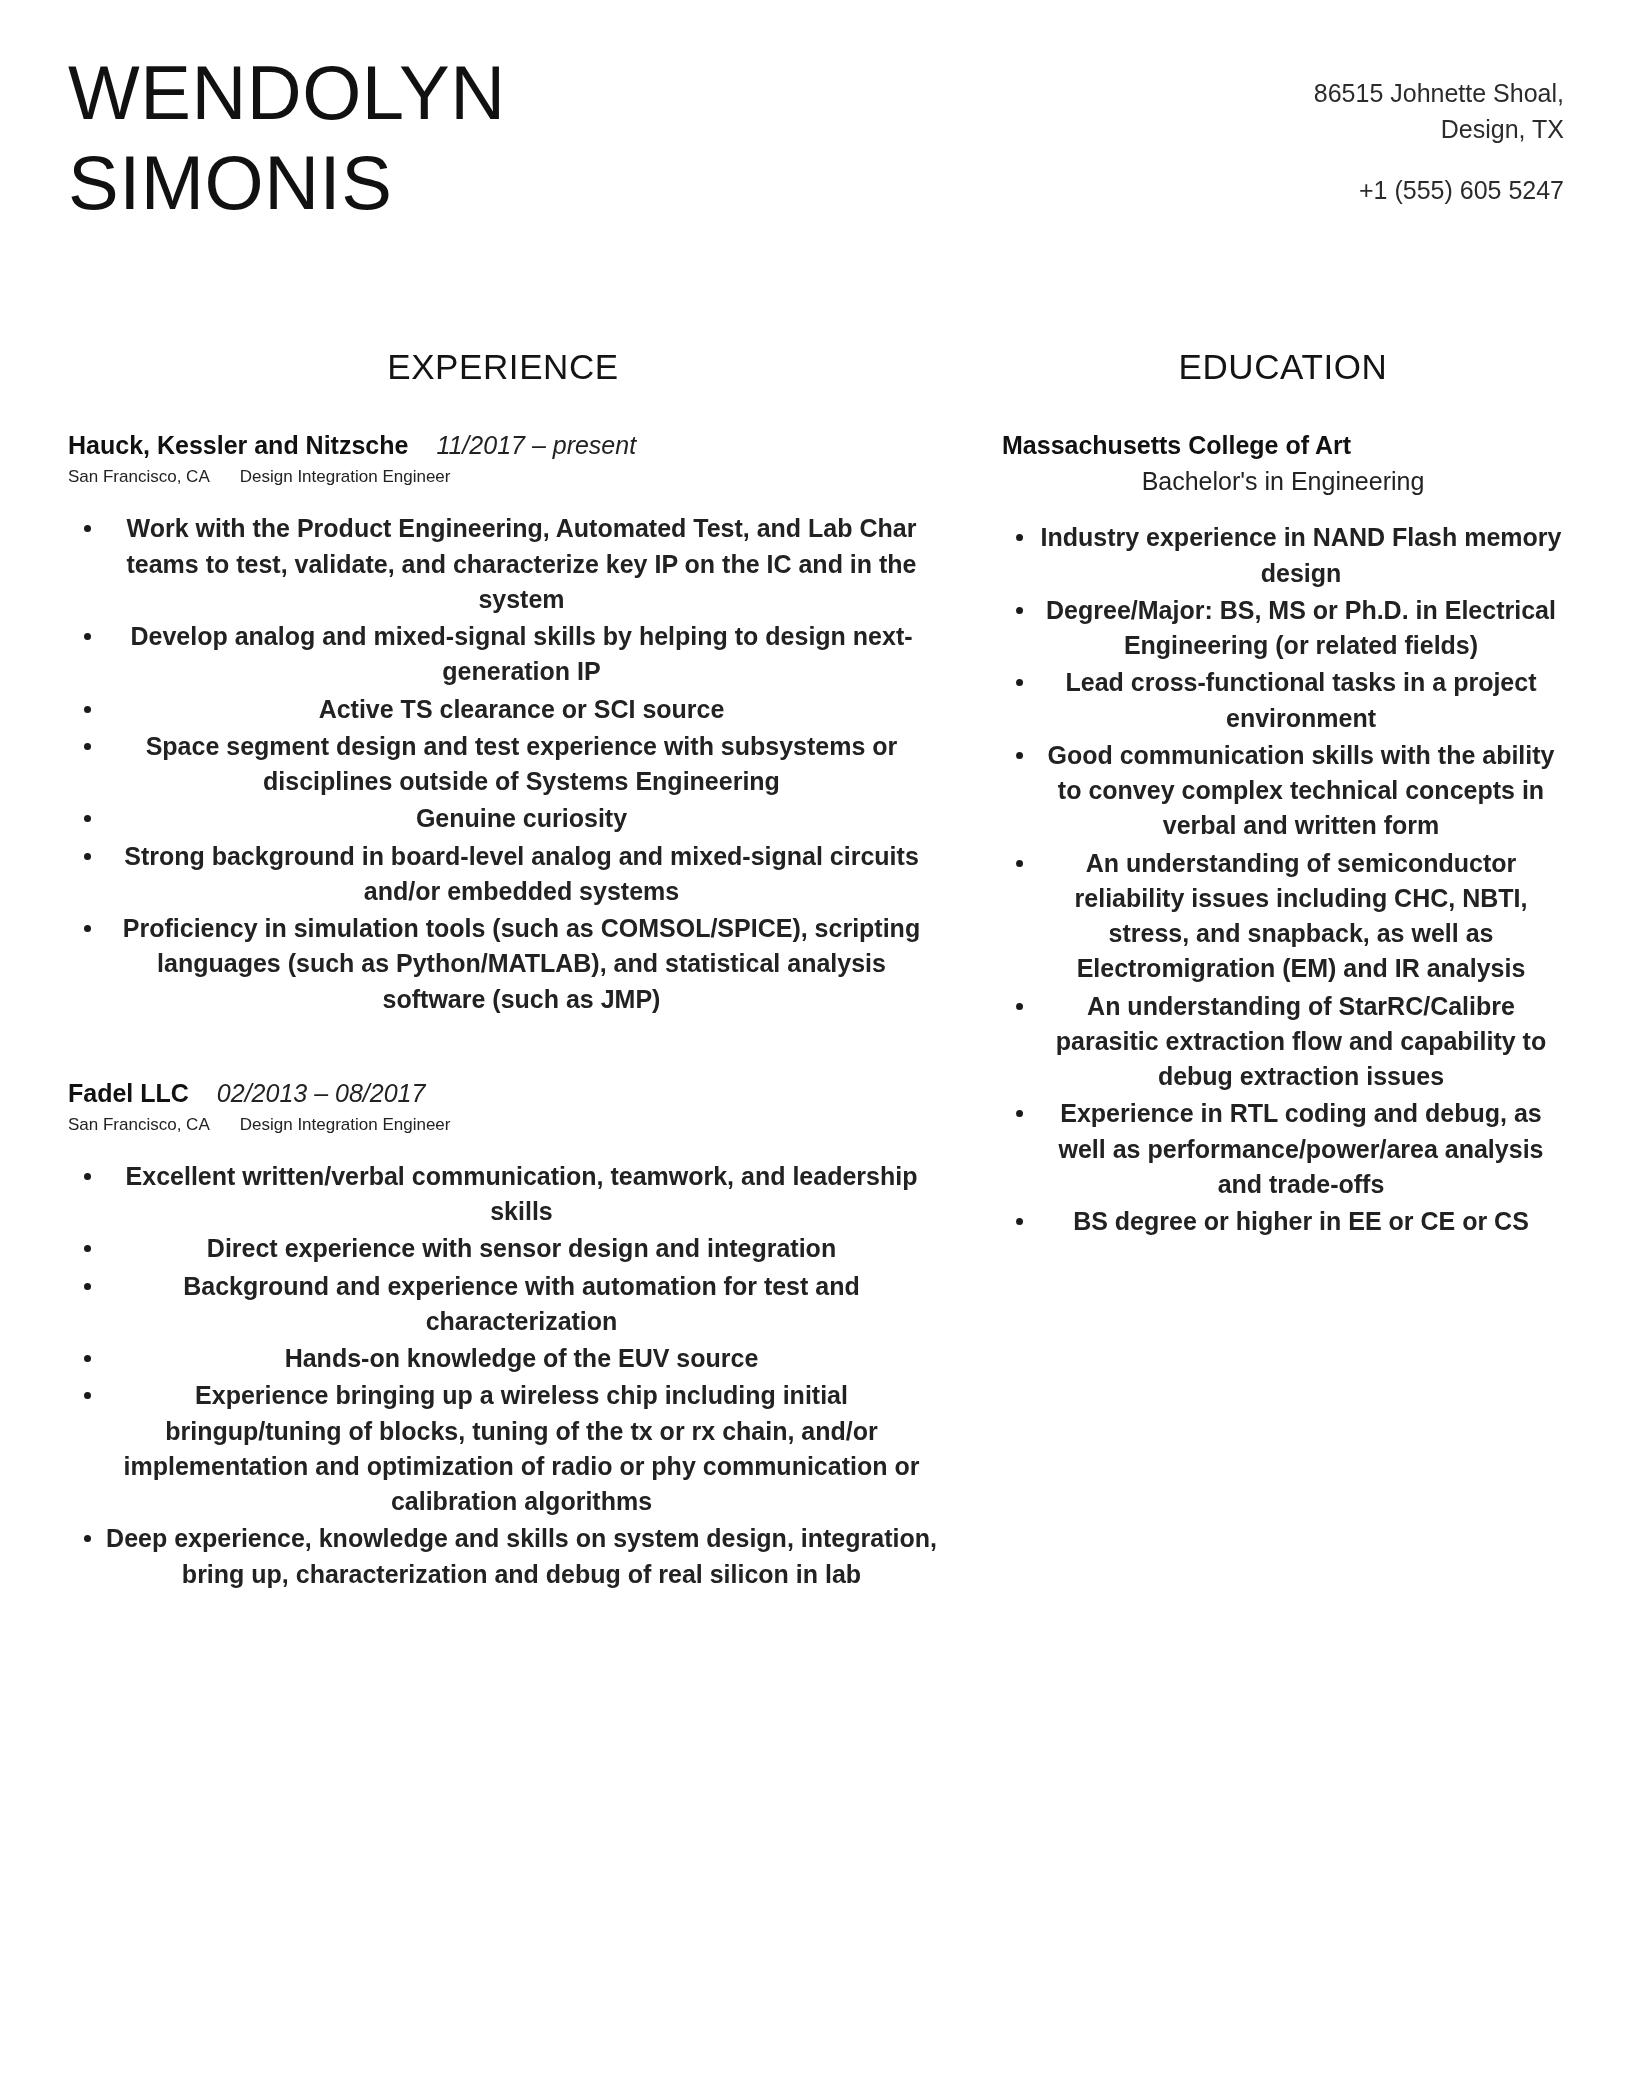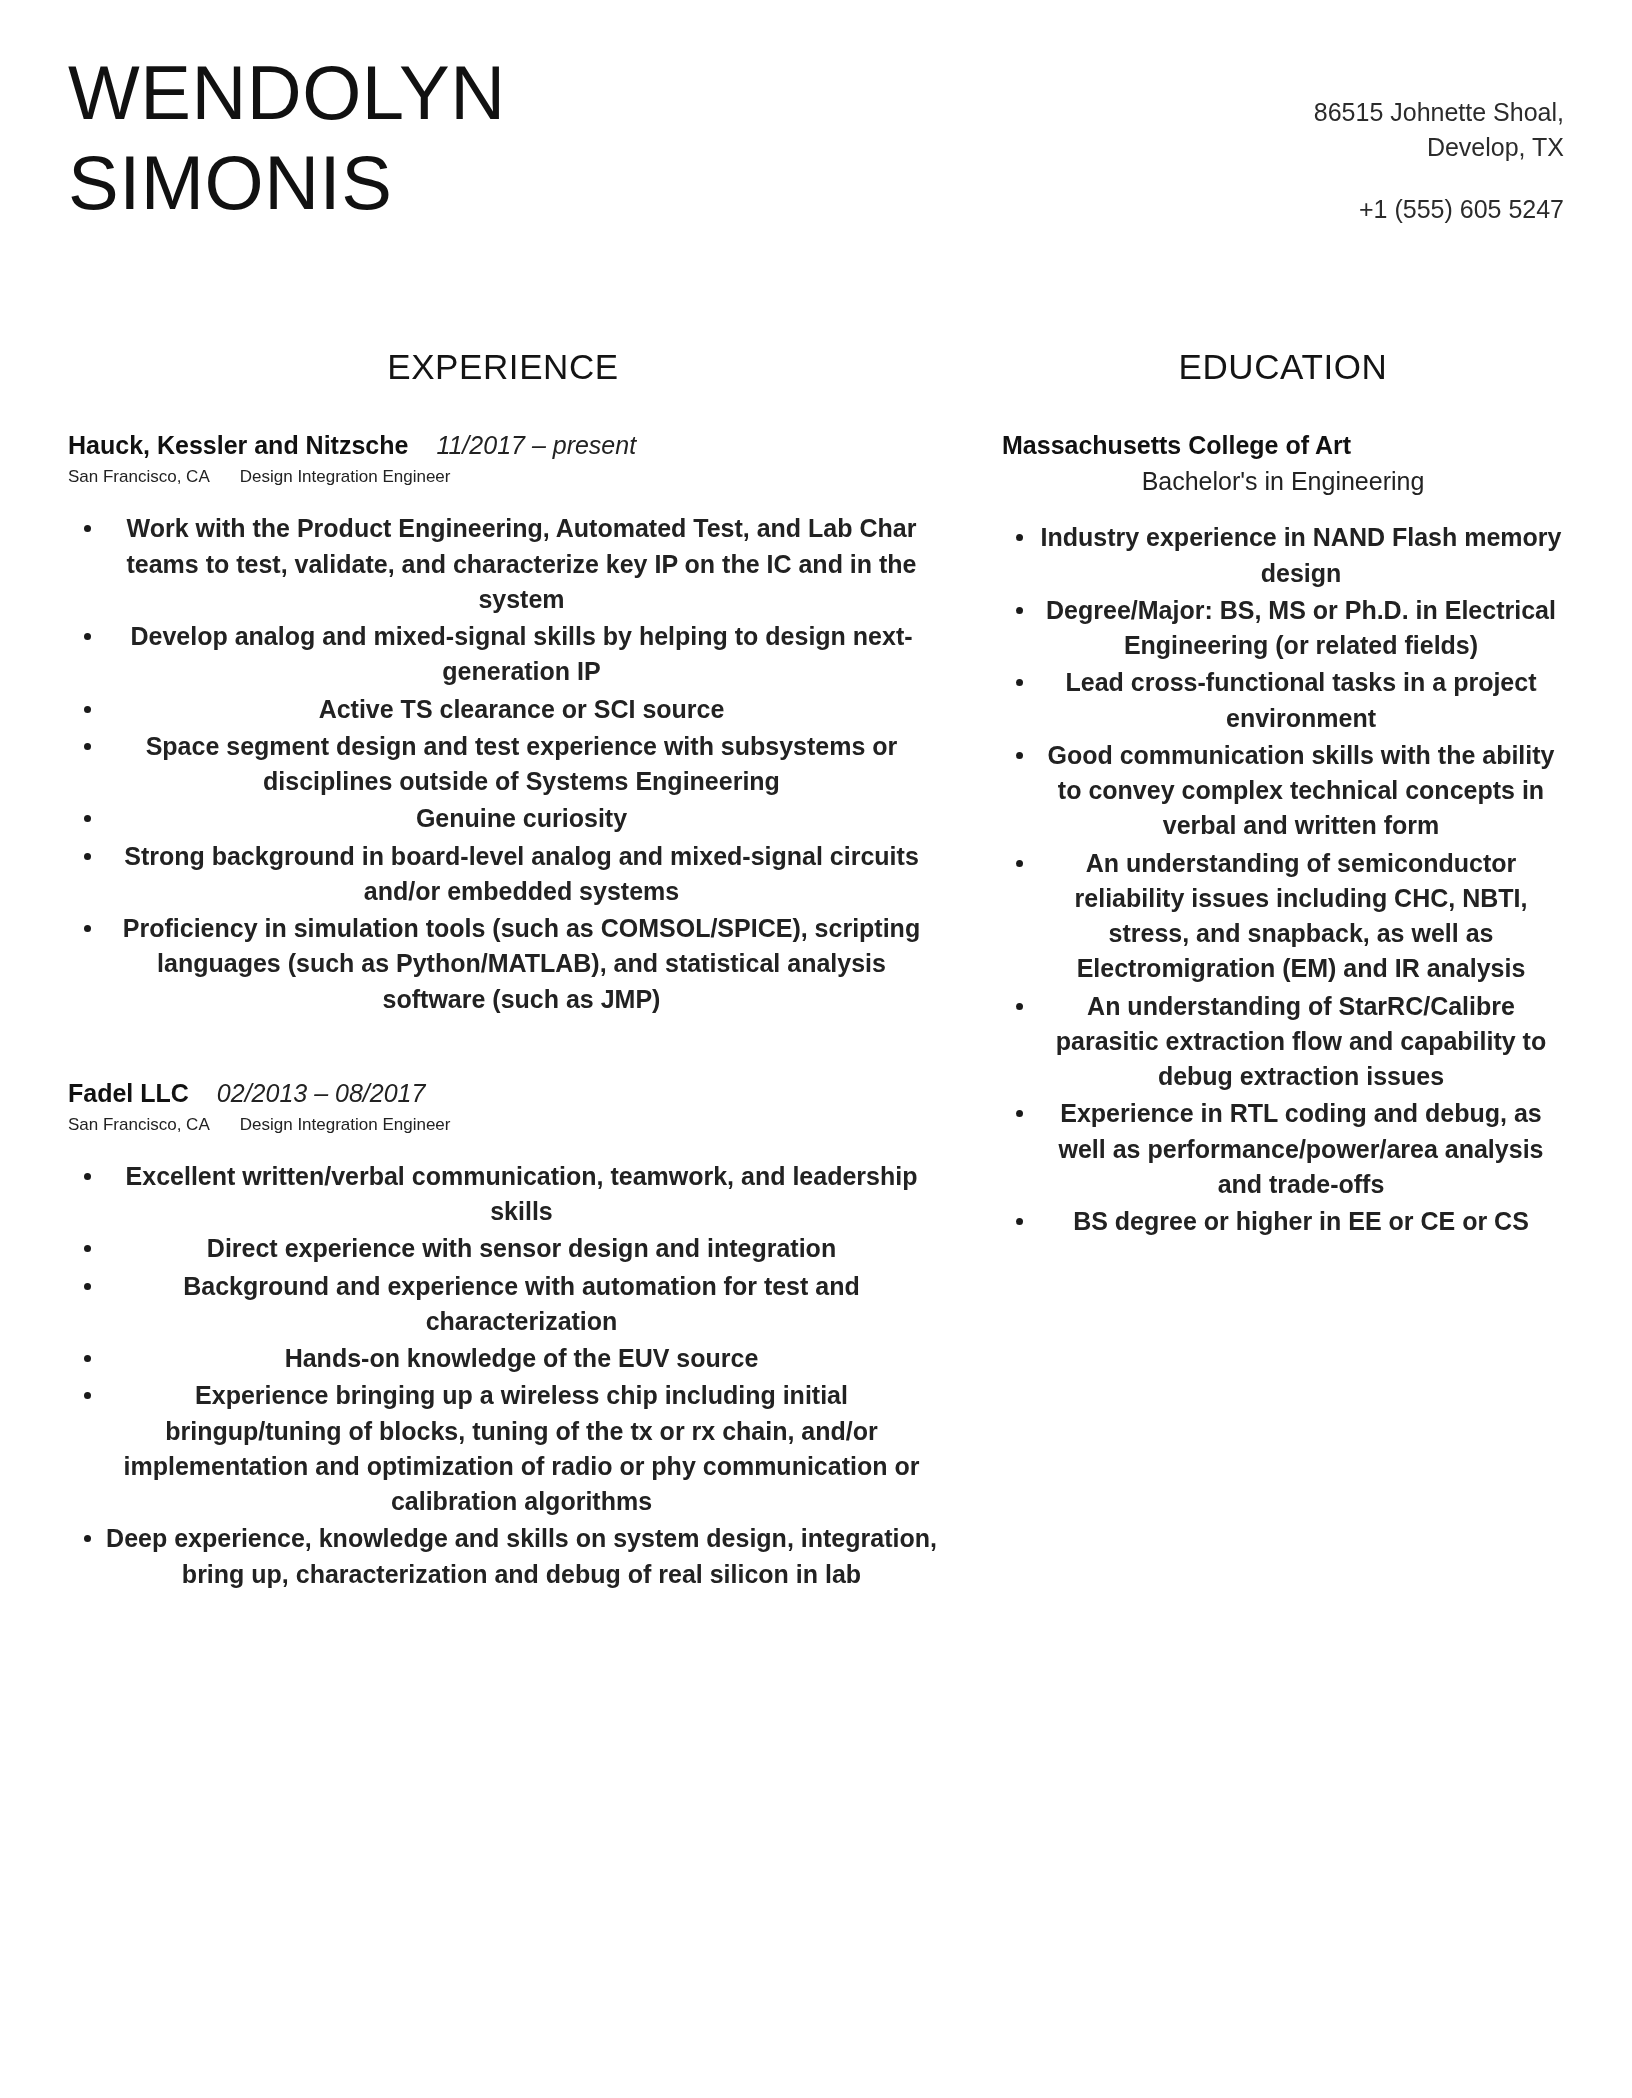--- a/index.html
+++ b/index.html
@@ -19,21 +19,21 @@
     width: 1632px;
     height: 2098px;
     box-sizing: border-box;
     padding: 0;
     overflow: hidden;
   }
 
   
   .header {
     display: flex;
-    align-items: flex-end;
+    align-items: center;
     justify-content: space-between;
     padding: 48px 68px 0 68px;
   }
   .name-block {
     max-width: 820px;
   }
   .name-line {
     font-size: 76px;
     line-height: 1.18;
     font-weight: 300;
@@ -164,21 +164,21 @@
 
 <div class="page">
 
   <div class="header">
     <div class="name-block">
       <div class="name-line">WENDOLYN</div>
       <div class="name-line">SIMONIS</div>
     </div>
     <div class="contact-block">
       <div>86515 Johnette Shoal,</div>
-      <div>Develop, TX</div>
+      <div>Design, TX</div>
       <div class="contact-phone">+1 (555) 605 5247</div>
     </div>
   </div>
 
   <div class="columns">
 
     <div class="col-left">
 
       <h2 class="section-title">EXPERIENCE</h2>
 

